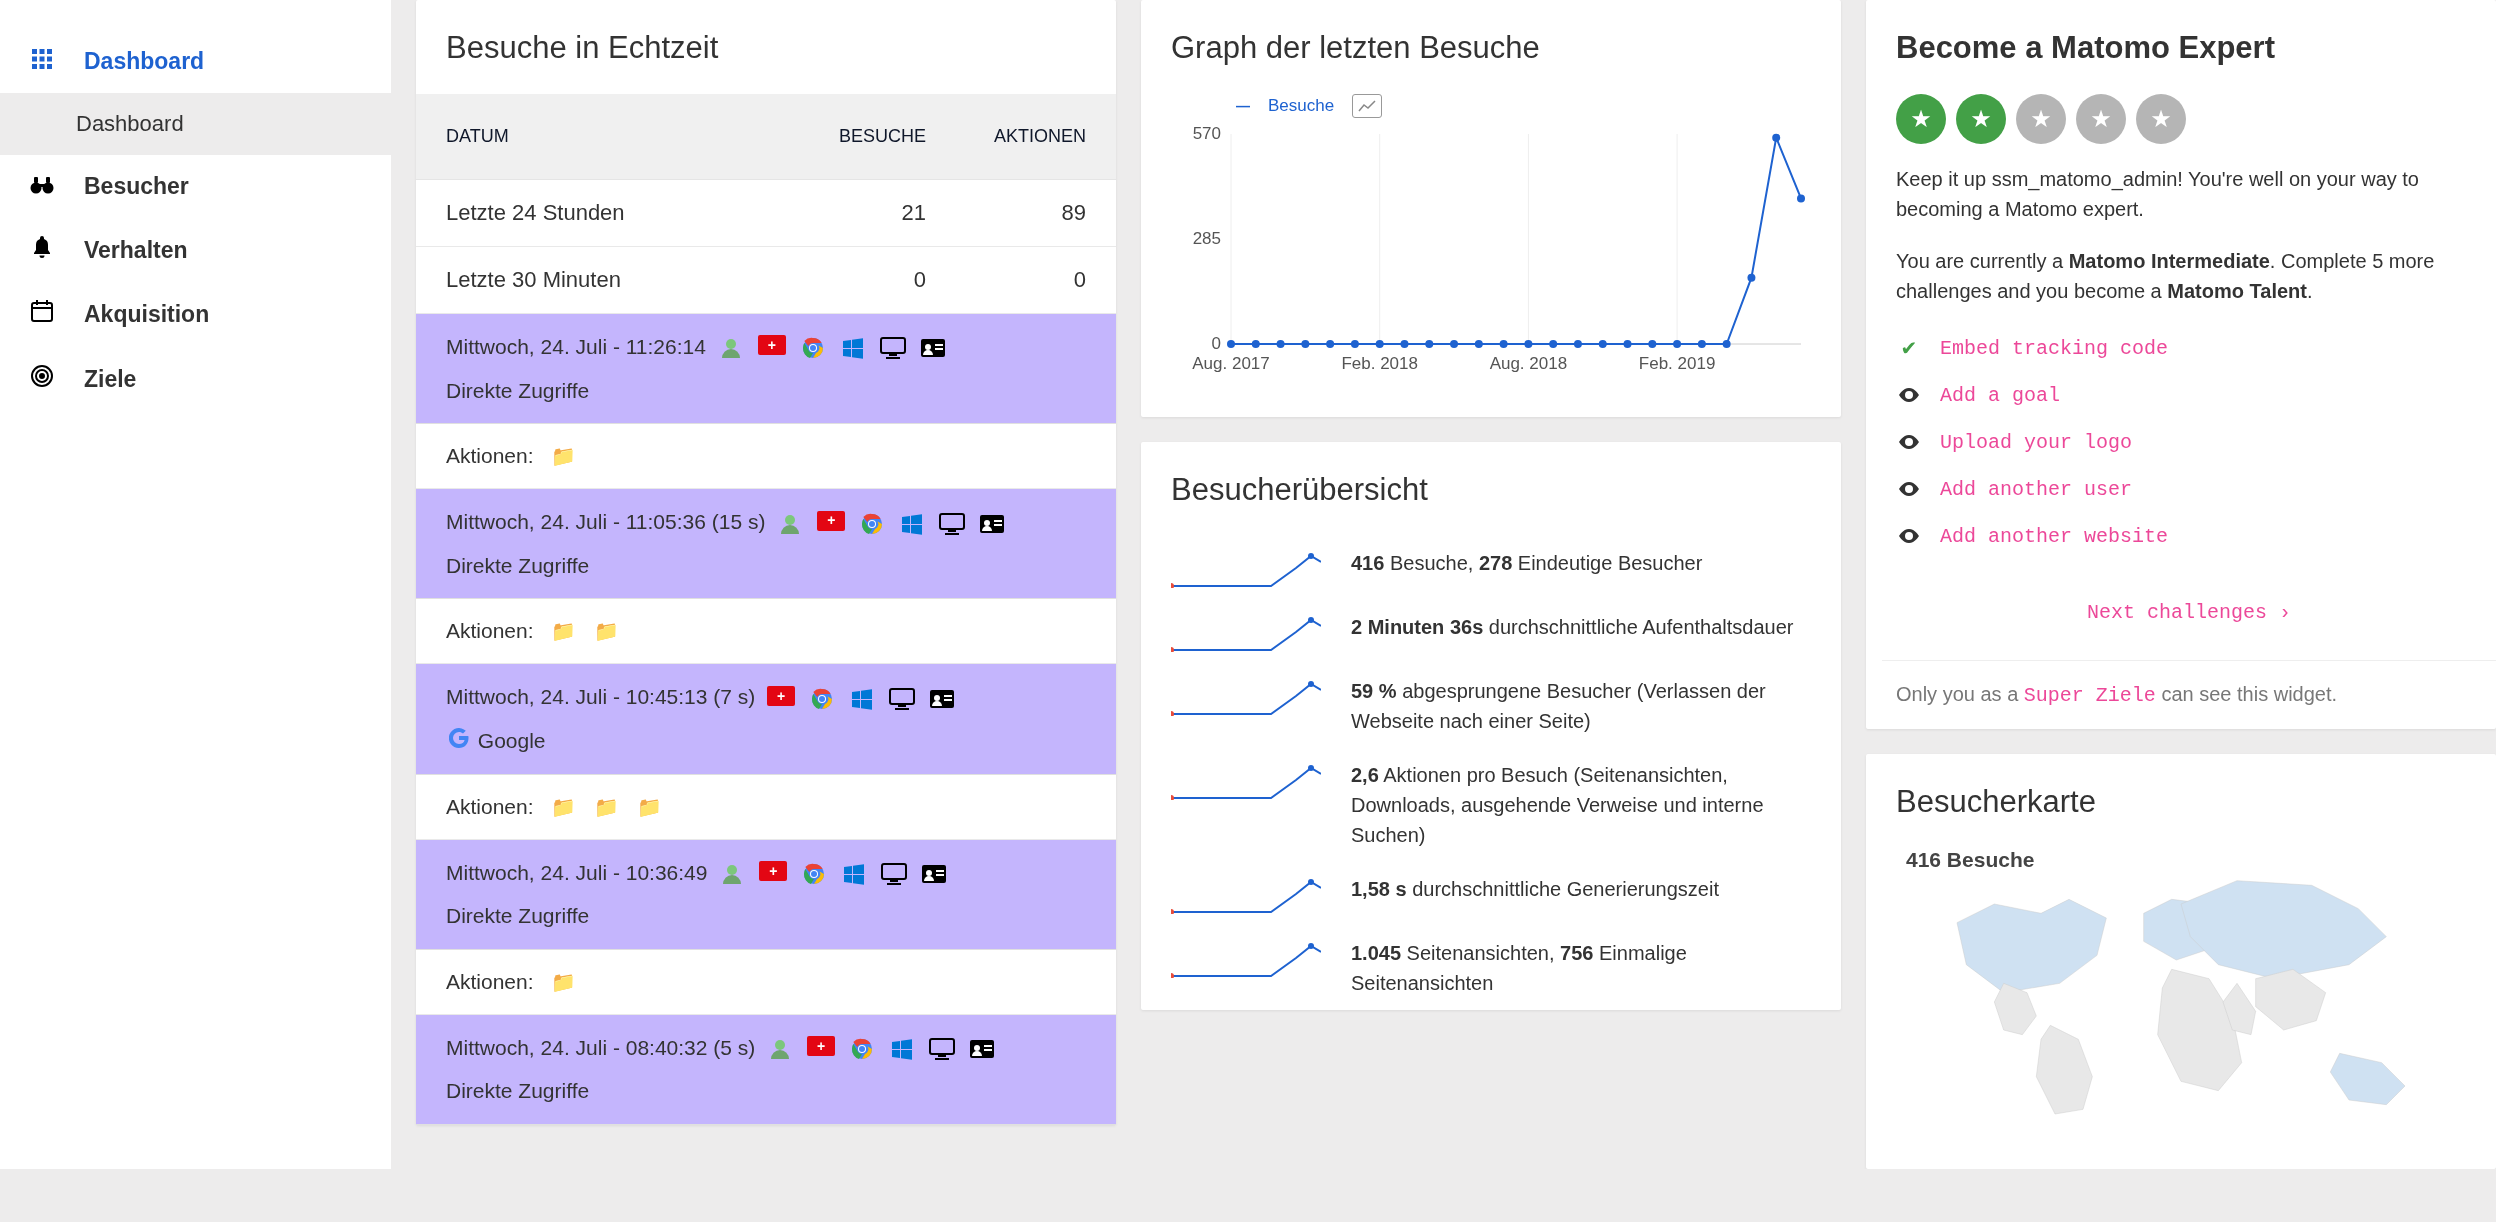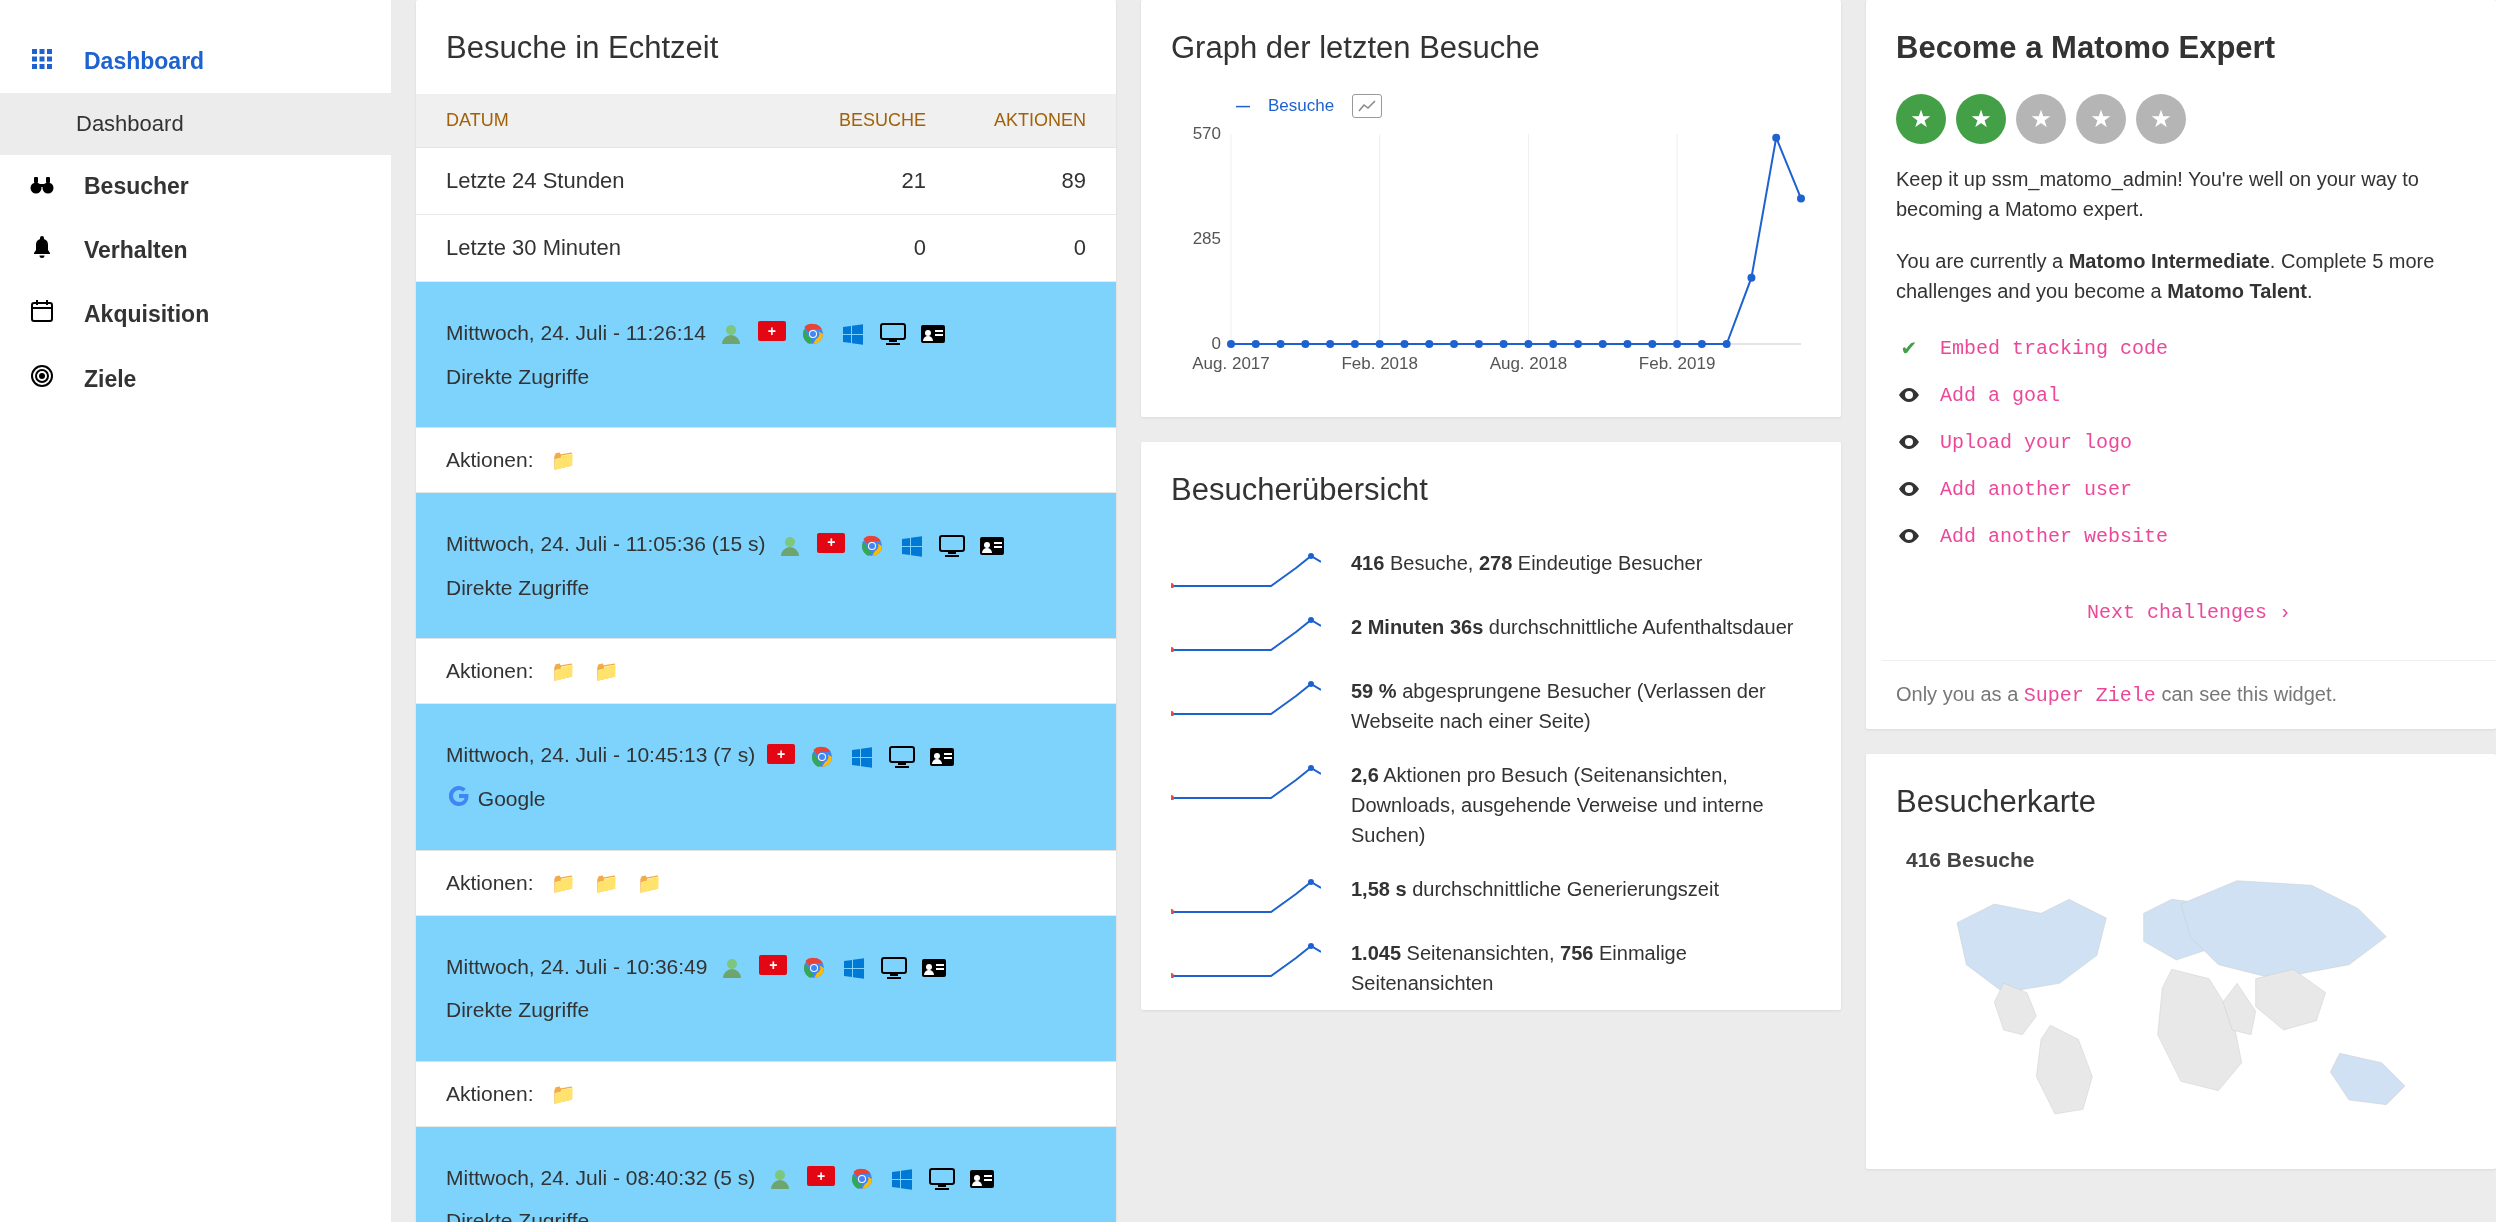--- a/index.html
+++ b/index.html
@@ -14,29 +14,29 @@
 .sub-item { background:#edecec; padding:18px 0 18px 76px; font-size:22px; }
 .main { flex:1; display:flex; padding:0 0 0 25px; gap:25px; }
 .col { display:flex; flex-direction:column; gap:25px; padding-top:0; }
 .col1 { width:700px; }
 .col2 { width:700px; }
 .col3 { width:630px; }
 .card { background:#fff; border-radius:2px; box-shadow:0 1px 3px rgba(0,0,0,.08); }
 .card-title { font-size:31px; font-weight:400; padding:30px 30px 28px 30px; }
 .card-title-b { font-weight:700; }
 
-.rt-head { display:flex; padding:16px 30px; background:#f0f0f0; font-size:18px; color:#a16207; border-bottom:1px solid #e5e5e5;align-items:flex-end; }
+.rt-head { display:flex; padding:32px 30px; background:#f0f0f0; font-size:18px; color:#0f172a; border-bottom:1px solid #e5e5e5;align-items:flex-end; }
 .rt-head .h1 { flex:1; }
 .rt-head .h2 { width:150px; text-align:right; }
 .rt-head .h3 { width:160px; text-align:right; }
 .rt-row { display:flex; padding:20px 30px; font-size:22px; border-bottom:1px solid #e9e9e9; }
 .rt-row .c1 { flex:1; }
 .rt-row .c2 { width:150px; text-align:right; }
 .rt-row .c3 { width:160px; text-align:right; }
-.visit { padding:34px 30px; background:#7dd3fc; border-bottom:1px solid #e0e0e0; font-size:21px; line-height:1.6; }
+.visit { padding:16px 30px; background:#c4b5fd; border-bottom:1px solid #e0e0e0; font-size:21px; line-height:1.6; }
 .visit-icons { display:inline-flex; gap:14px; vertical-align:middle; margin-left:6px; }
 .mini-icon { width:26px; height:26px; display:inline-flex; align-items:center; justify-content:center; font-size:18px; }
 .flag-ch { background:#e30613; color:#fff; font-weight:bold; width:28px; height:20px; border-radius:2px; font-size:14px; }
 .actions-row { padding:20px 30px; background:#fff; font-size:21px; border-bottom:1px solid #e9e9e9; display:flex; align-items:center; gap:18px; }
 .folder { color:#888; font-size:20px; }
 .ref-line { margin-top:10px; }
 
 .graph-wrap { padding:0 30px 30px 30px; }
 .legend { display:flex; align-items:center; gap:18px; margin-bottom:6px; margin-left:65px; }
 .legend-line { color:#1e62d0; font-weight:bold; }

